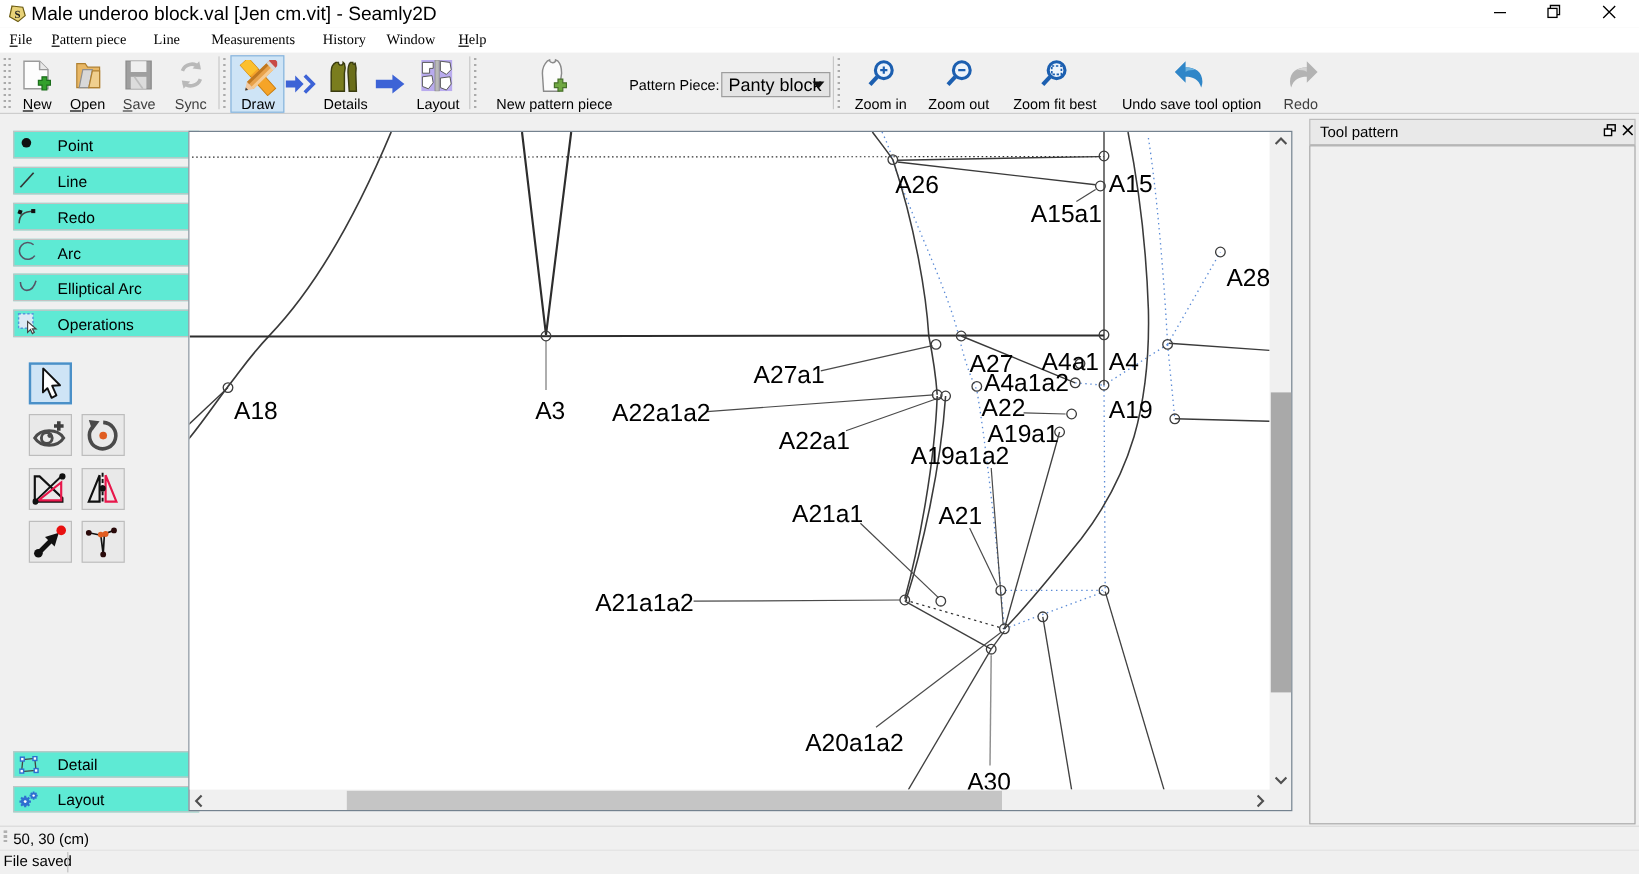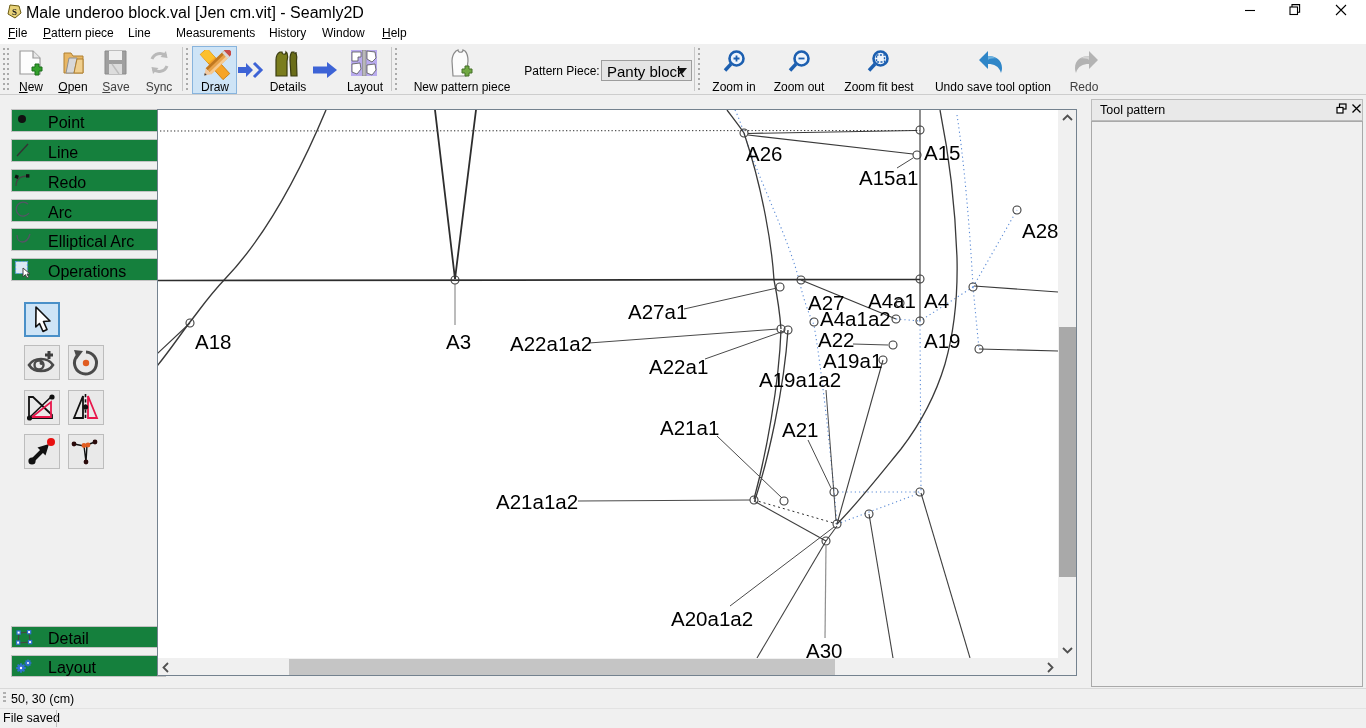--- a/index.html
+++ b/index.html
@@ -4,32 +4,32 @@
 <style>
 * { margin:0; padding:0; box-sizing:border-box; }
 html,body { width:1366px; height:728px; overflow:hidden; font-family:"Liberation Sans", sans-serif; background:#f0f0f0; font-size:12px; }
 .abs { position:absolute; }
 #win { position:relative; width:1366px; height:728px; background:#f0f0f0; }
 
 #titlebar { left:0; top:0; width:1366px; height:23px; background:#ffffff; }
 #titletext { left:26px; top:4px; font-size:16px; color:#000; }
 
 #menubar { left:0; top:23px; width:1366px; height:21px; background:#ffffff; font-size:12px; color:#000; }
-.mitem { position:absolute; top:3px; font-size:12px; }
+.mitem { position:absolute; top:3px; font-size:12px;font-family:Liberation Serif, serif; }
 
 #toolbar { left:0; top:44px; width:1366px; height:51px; background:#f0f0f0; border-bottom:1px solid #cdcdcd; }
 .tlabel { position:absolute; font-size:12px; color:#000; text-align:center; white-space:nowrap; }
 .tlabel.dis { color:#404040; }
 .vsep { position:absolute; top:47px; height:44px; width:1px; background:#c8c8c8; }
 .handle { position:absolute; top:48px; height:42px; width:3px;
   background-image:repeating-linear-gradient(#aaa 0 2px, transparent 2px 5px);
   background-size:2px 100%; background-repeat:no-repeat; background-position:0 0; }
 #drawbtn { left:192px; top:2px; width:45px; height:48px; background:#cee4f6; border:1px solid #88b4dd; }
 
-.sbtn { position:absolute; left:11px; width:155px; height:23px; background:#15803d; border:1px solid #c3c3c3; font-size:16px; color:#000; }
+.sbtn { position:absolute; left:11px; width:155px; height:23px; background:#5eead4; border:1px solid #c3c3c3; font-size:13px; color:#000; }
 .sbtn span { position:absolute; left:36px; top:4px; }
 .toolbtn { position:absolute; width:36px; height:35px; background:#e9e9e9; border:1px solid #bdbdbd; }
 .toolbtn.sel { background:#cee4f6; border:2px solid #4a90c8; }
 
 #cframe { left:157px; top:109px; width:920px; height:567px; border:1px solid #74828f; background:#f0f0f0; }
 #cwhite { left:158px; top:110px; width:900px; height:548px; background:#ffffff; }
 
 #vthumb { left:1059px; top:327px; width:17px; height:250px; background:#a9a9a9; }
 #hthumb { left:289px; top:659px; width:546px; height:16px; background:#c5c5c5; }
 

